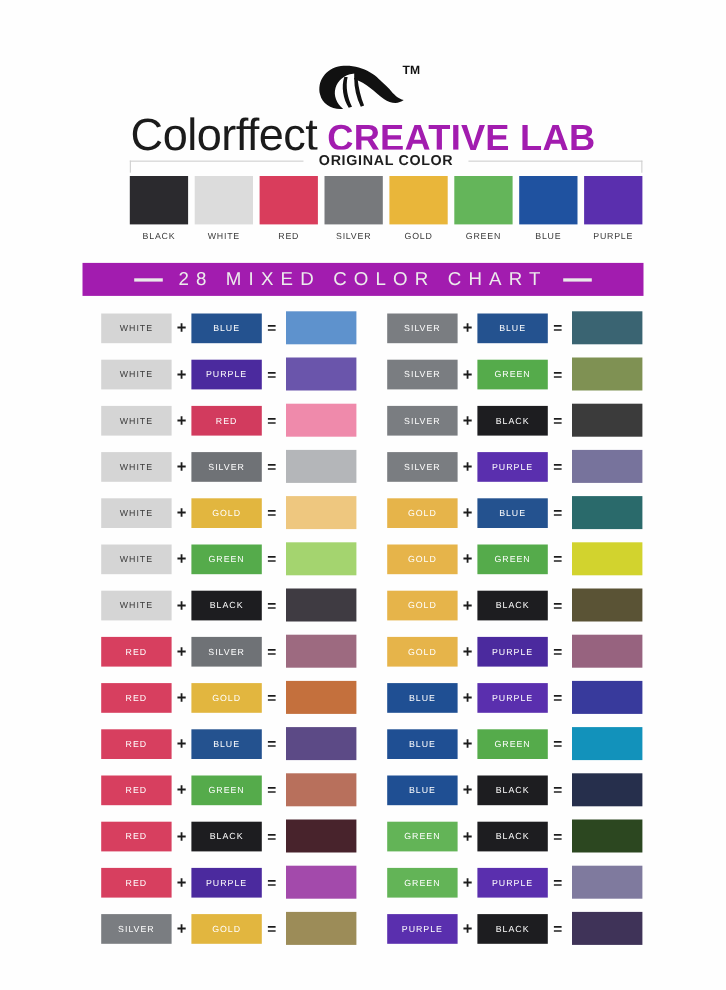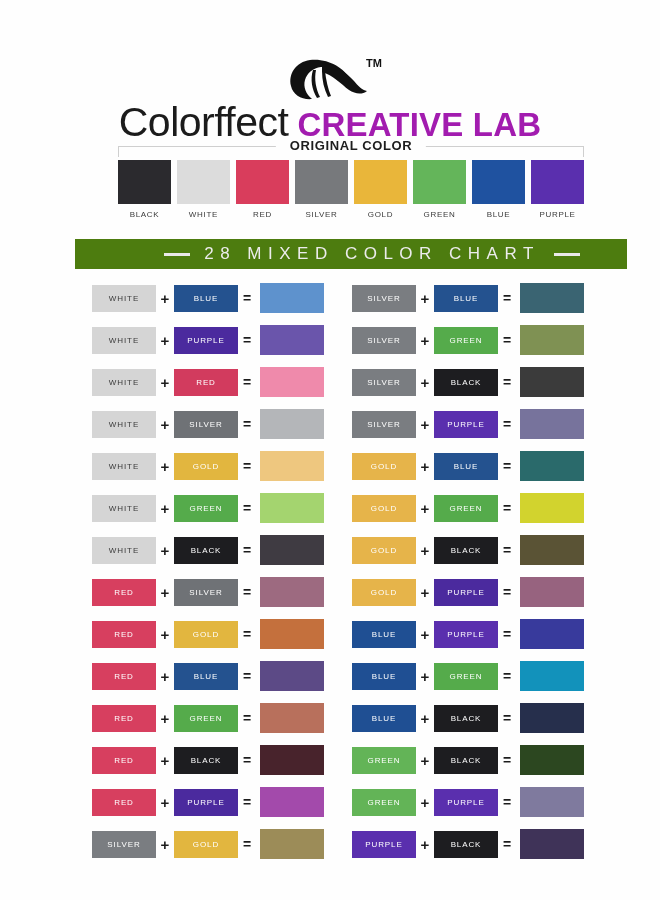--- a/index.html
+++ b/index.html
@@ -43,21 +43,21 @@
     line-height:20px;}
   .orig-row{position:absolute;left:0;top:24px;width:466px;display:flex;
     justify-content:space-between;}
   .orig-cell{width:53px;text-align:center;}
   .orig-chip{width:53px;height:44px;display:block;}
   .orig-name{font-size:8px;color:#3a3a3a;letter-spacing:0.7px;
     margin-top:6px;font-weight:400;}
 
   
   .banner{position:absolute;left:75px;top:239px;width:510px;height:30px;
-    background:#4d7c0f;display:flex;align-items:center;justify-content:center;gap:14px;padding-left:42px;}
+    background:#a21caf;display:flex;align-items:center;justify-content:center;gap:14px;}
   .banner-dash{width:26px;height:3px;background:#e9e9e9;display:block;}
   .banner-text{font-size:17px;font-weight:400;color:#ececec;letter-spacing:6.5px;
     white-space:nowrap;}
 
   
   .grid{position:absolute;left:0;top:277px;width:660px;}
   .col{position:absolute;top:0;width:240px;}
   .col-left{left:92px;}
   .col-right{left:352px;}
   .mix-row{position:relative;height:42px;display:flex;align-items:center;}

